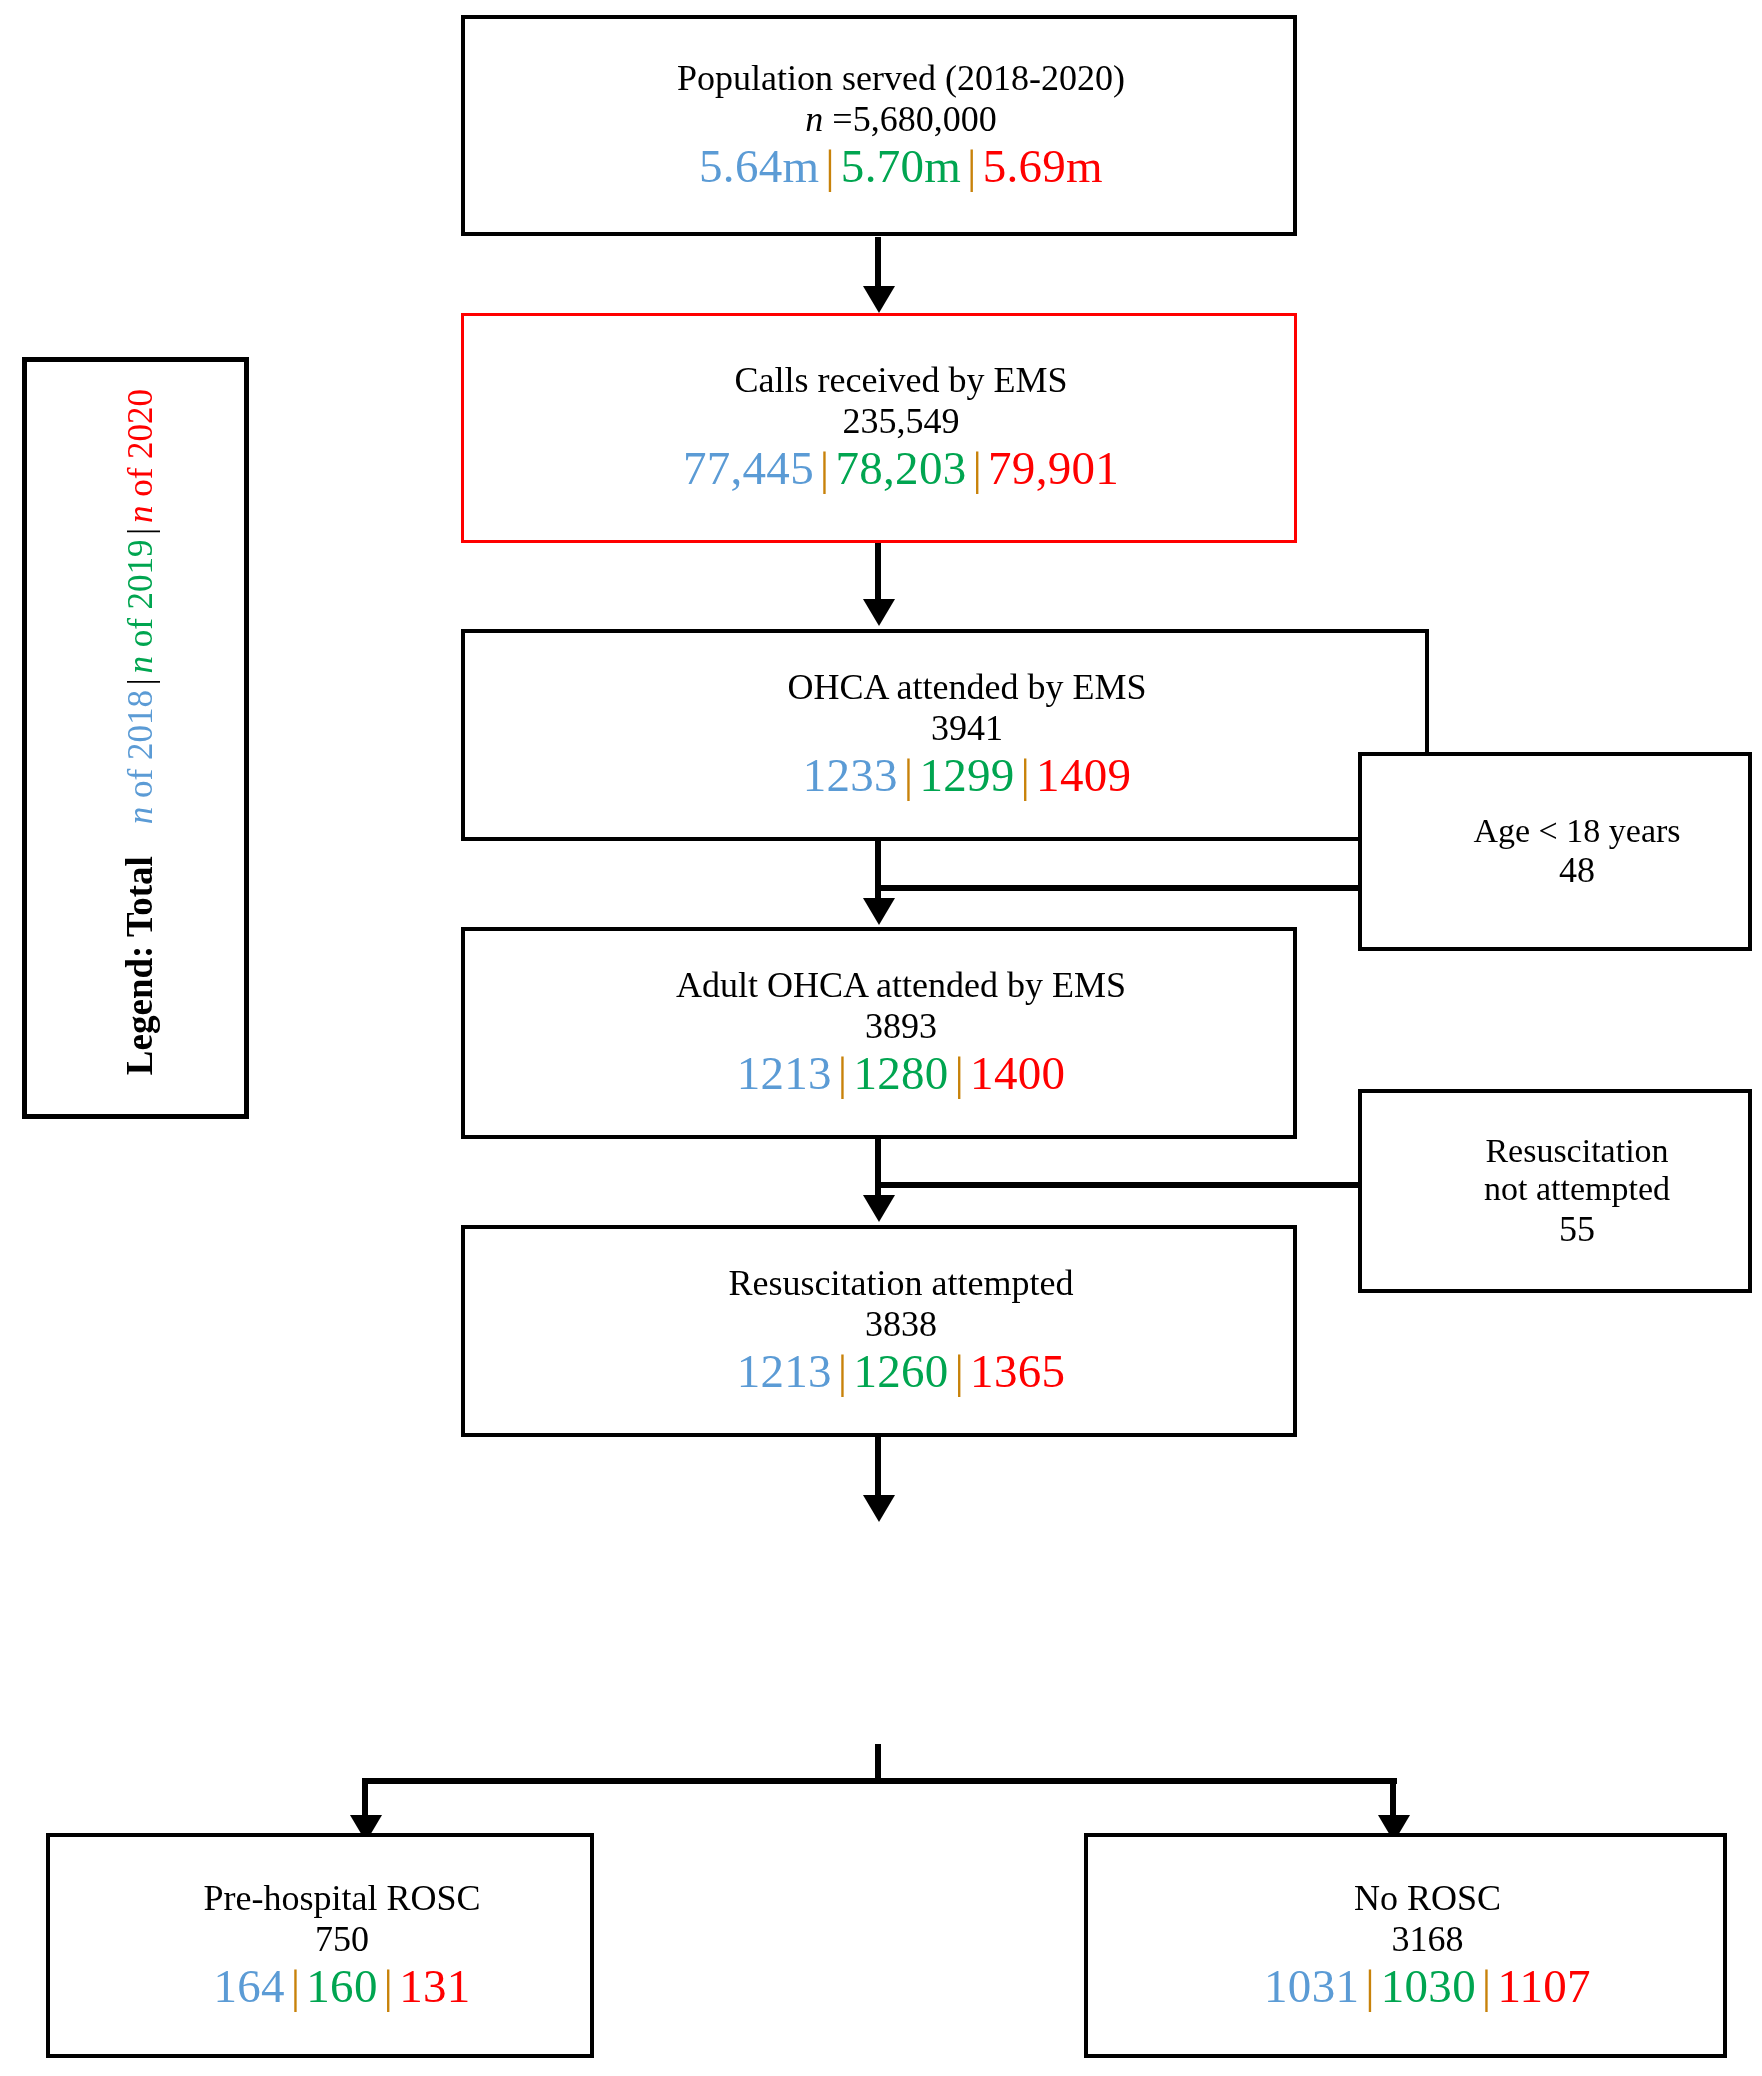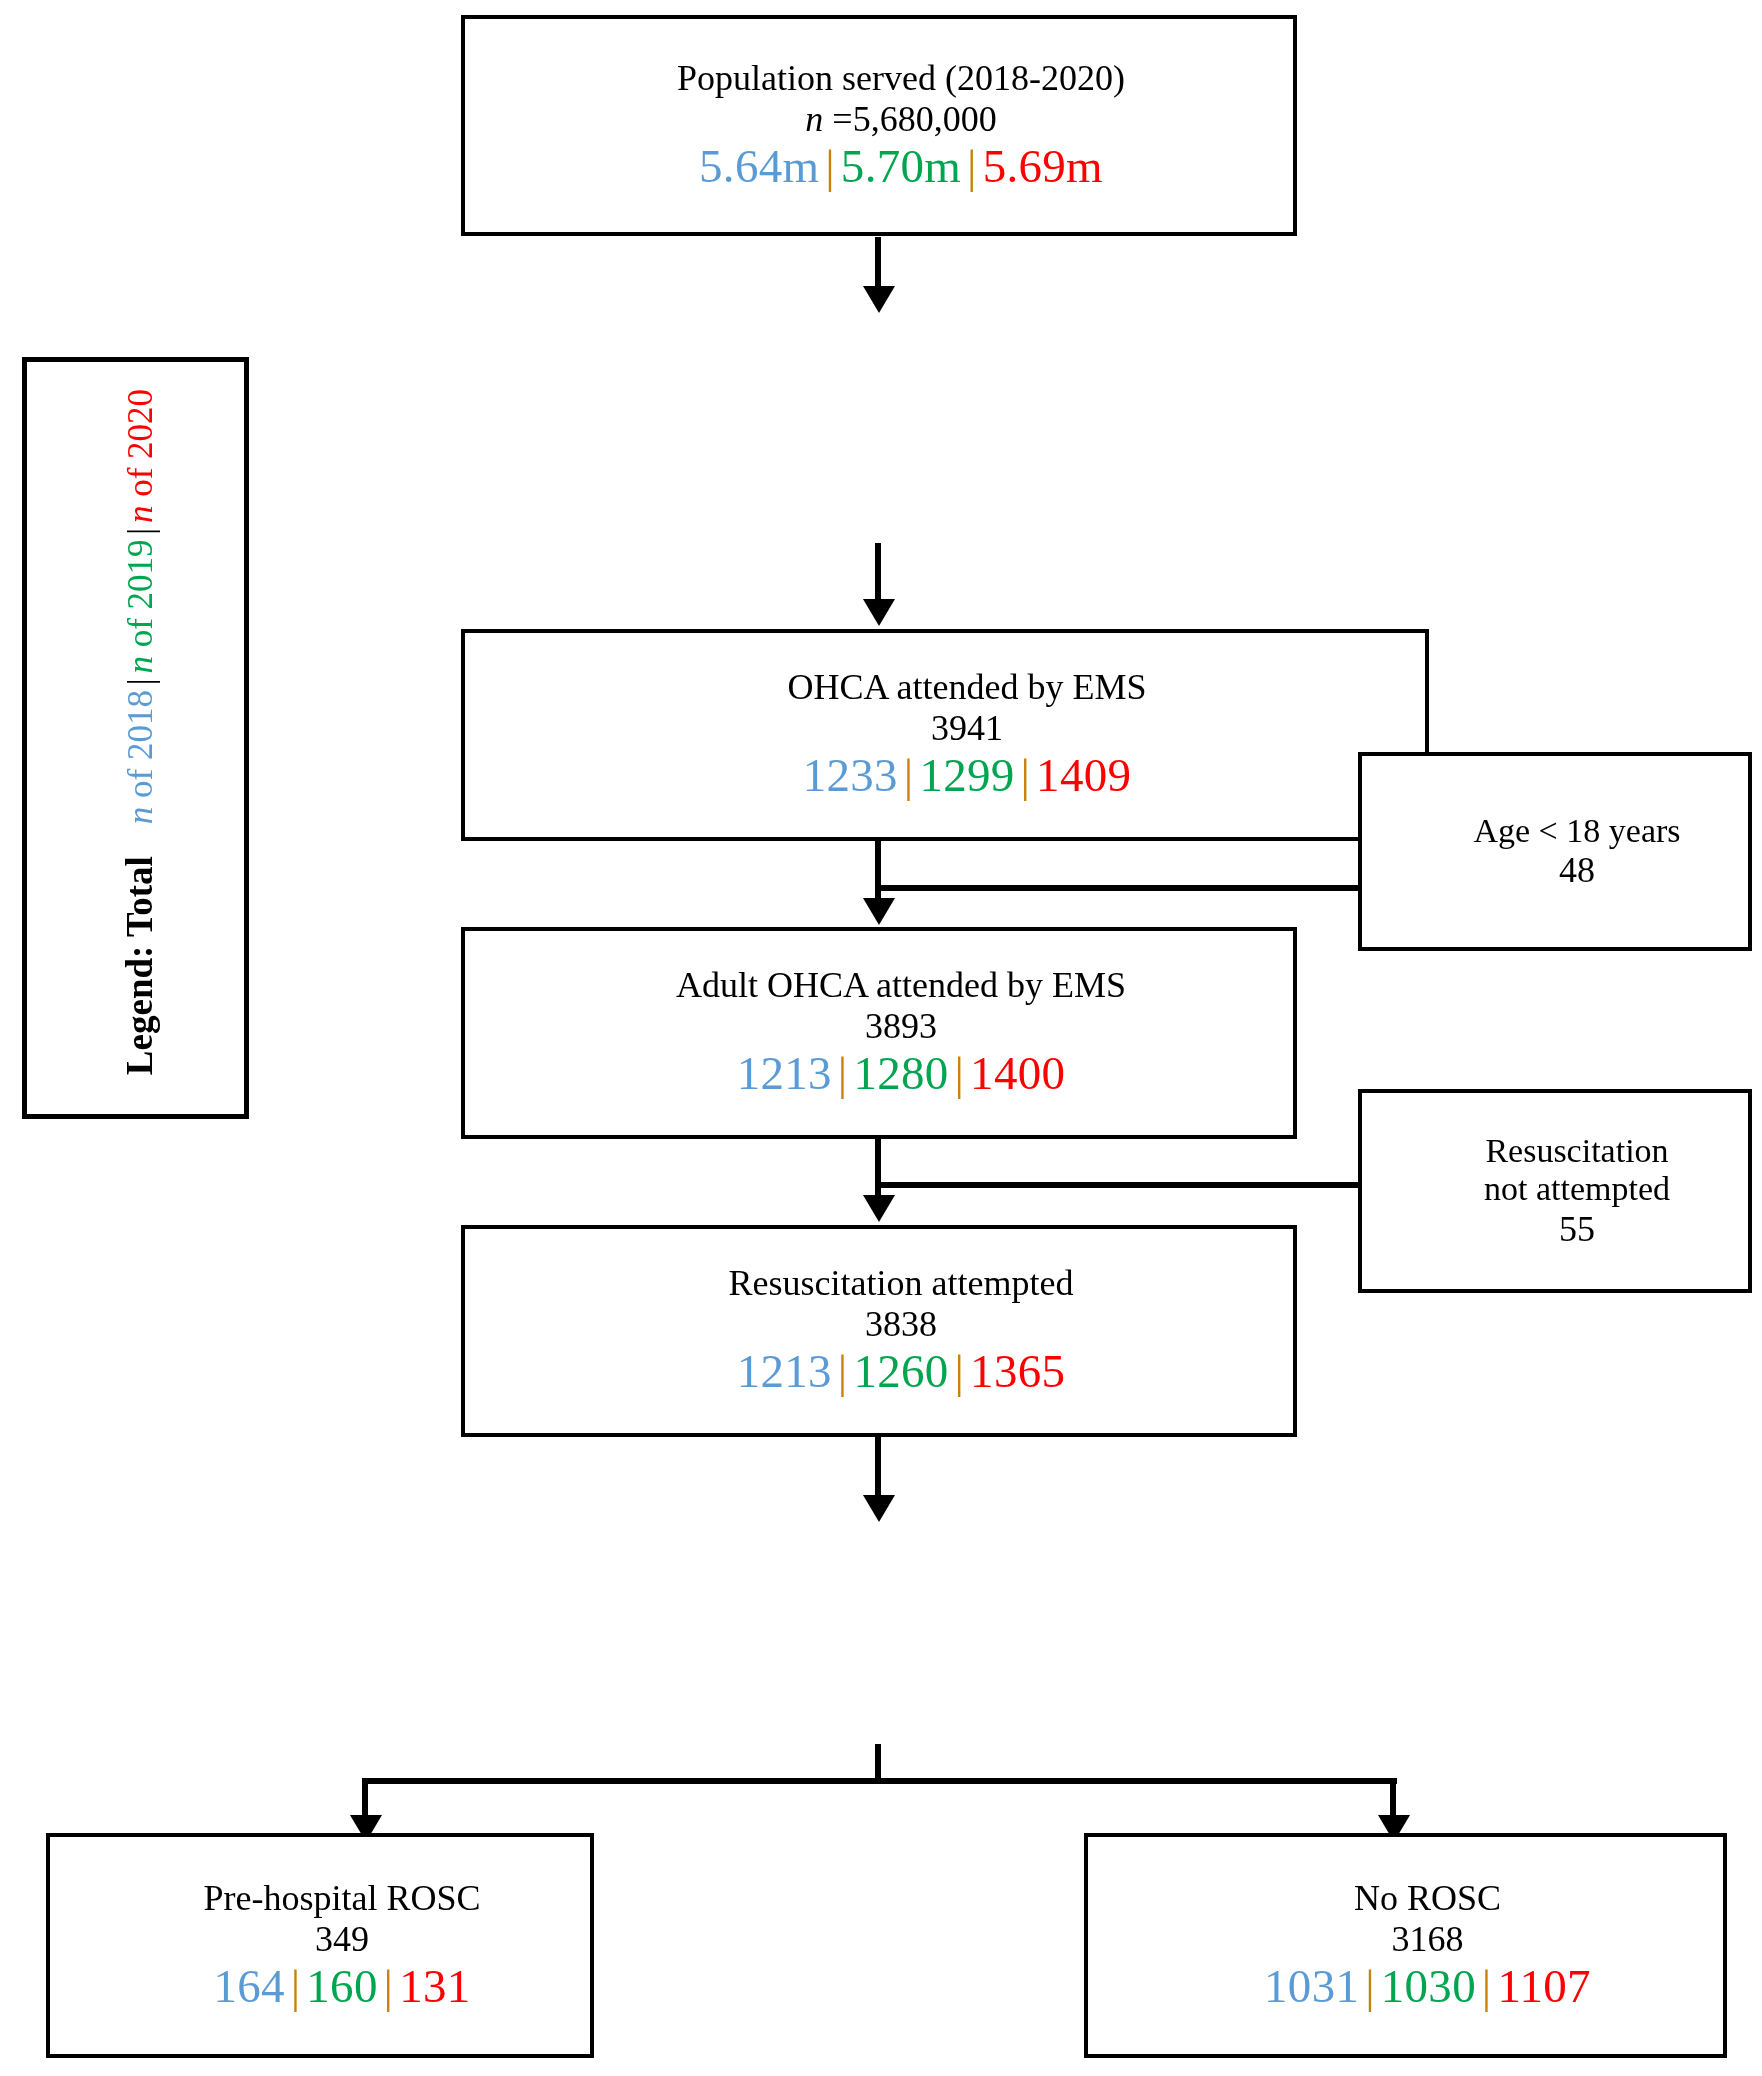--- a/index.html
+++ b/index.html
@@ -64,20 +64,25 @@
 
   <div class="box" style="left:461px;top:15.2px;width:836px;height:221px;">
     <span class="ln title">Population served (2018-2020)</span>
     <span class="ln total"><span class="ital">n</span> <span>=5,680,000</span></span>
     <span class="ln yr"><span class="y18">5.64m</span><span class="sep">|</span><span class="y19">5.70m</span><span class="sep">|</span><span class="y20">5.69m</span></span>
   </div>
 
   <div class="vline" style="left:875px;top:237px;height:55px;"></div>
   <div class="arrow-down" style="left:863px;top:286px;"></div>
 
+  <div class="box red" style="left:461px;top:313px;width:836px;height:230px;">
+    <span class="ln title">Calls received by EMS</span>
+    <span class="ln total">235,549</span>
+    <span class="ln yr"><span class="y18">77,445</span><span class="sep">|</span><span class="y19">78,203</span><span class="sep">|</span><span class="y20">79,901</span></span>
+  </div>
 
   <div class="vline" style="left:875px;top:543px;height:62px;"></div>
   <div class="arrow-down" style="left:863px;top:599px;"></div>
 
   <div class="box" style="left:461px;top:629px;width:968px;height:212px;">
     <span class="ln title">OHCA attended by EMS</span>
     <span class="ln total">3941</span>
     <span class="ln yr"><span class="y18">1233</span><span class="sep">|</span><span class="y19">1299</span><span class="sep">|</span><span class="y20">1409</span></span>
   </div>
 
@@ -120,21 +125,21 @@
 
   <div class="vline" style="left:875px;top:1744px;height:39px;"></div>
   <div class="hline" style="left:362px;top:1778px;width:1035px;"></div>
   <div class="vline" style="left:362px;top:1778px;height:46px;"></div>
   <div class="arrow-down" style="left:350px;top:1815px;"></div>
   <div class="vline" style="left:1390px;top:1778px;height:46px;"></div>
   <div class="arrow-down" style="left:1378px;top:1815px;"></div>
 
   <div class="box" style="left:46px;top:1833px;width:548px;height:225px;">
     <span class="ln title">Pre-hospital ROSC</span>
-    <span class="ln total">349</span>
+    <span class="ln total">750</span>
     <span class="ln yr"><span class="y18">164</span><span class="sep">|</span><span class="y19">160</span><span class="sep">|</span><span class="y20">131</span></span>
   </div>
 
   <div class="box" style="left:1084px;top:1833px;width:643px;height:225px;">
     <span class="ln title">No ROSC</span>
     <span class="ln total">3168</span>
     <span class="ln yr"><span class="y18">1031</span><span class="sep">|</span><span class="y19">1030</span><span class="sep">|</span><span class="y20">1107</span></span>
   </div>
 
 </div>

